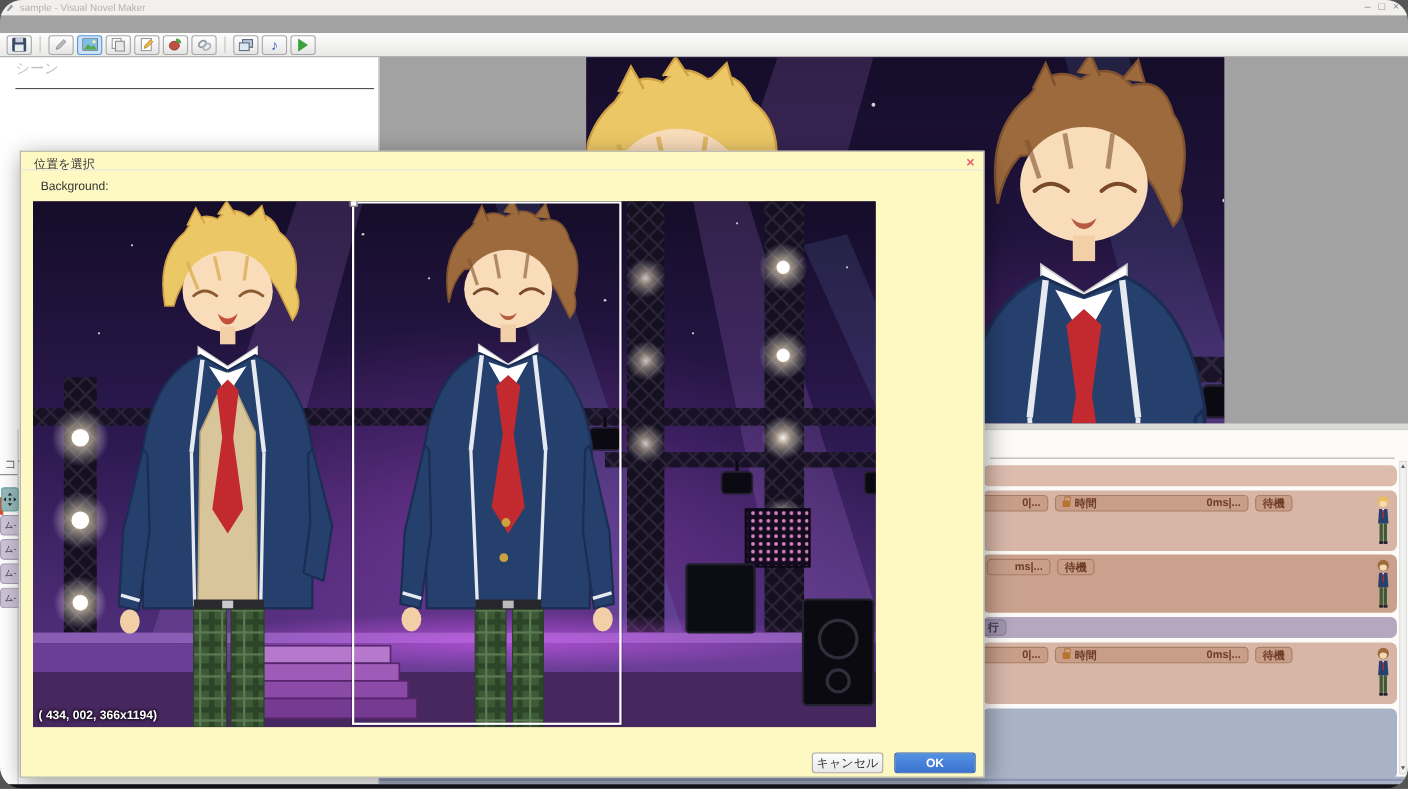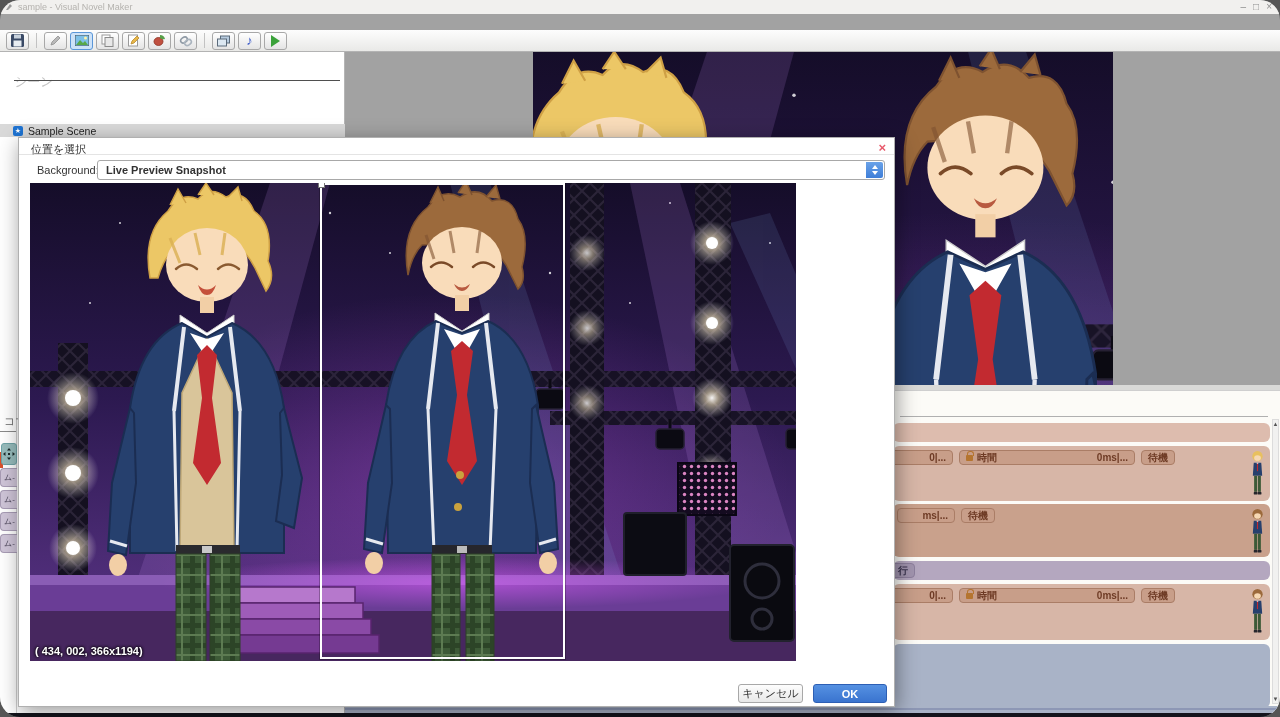--- a/index.html
+++ b/index.html
@@ -25,21 +25,21 @@
            border-bottom:1px solid #b3b3b3;display:flex;align-items:center;padding-left:6px;gap:3px;}
   .tbtn{width:23px;height:18px;border:1px solid #a8a8a8;border-radius:3px;
         background:linear-gradient(#ffffff,#e4e4e4);display:flex;align-items:center;justify-content:center;}
   .tbtn.selected{background:#cde2f8;border-color:#5a96d8;}
   .tsep{width:1px;height:15px;background:#c2c2c2;margin:0 4px;}
   .play-tri{width:0;height:0;border-left:9px solid #3aa23a;border-top:6px solid transparent;border-bottom:6px solid transparent;}
   .music-note{color:#3858c8;font-size:13px;font-weight:bold;line-height:10px;}
 
   
   .left-panel{left:0;top:52px;width:345px;height:661px;background:#fff;border-right:1px solid #b5b5b5;}
-  .scene-header{position:absolute;left:14px;top:21px;font-size:13px;color:#c4c4c4;}
+  .scene-header{position:absolute;left:14px;top:1px;font-size:13px;color:#c4c4c4;}
   .scene-underline{position:absolute;left:14px;top:28px;width:326px;height:1px;background:#4f4f4f;}
   .chapter-title{position:absolute;left:0;top:44px;width:345px;text-align:center;
                  font-family:"Liberation Serif","DejaVu Serif",serif;font-size:17px;color:#8e8e8e;}
   .scene-row{position:absolute;left:0;top:72px;width:345px;height:13px;background:#d9d9d9;
              display:flex;align-items:center;}
   .bm-icon{width:10px;height:10px;margin-left:13px;background:#1e73d2;border-radius:2px;color:#fff;
            font-size:7px;display:flex;align-items:center;justify-content:center;line-height:1;}
   .scene-row-label{margin-left:5px;font-size:10.5px;color:#222;}
 
   
@@ -78,21 +78,21 @@
                 border:1.5px solid #b5752f;border-bottom:none;border-radius:3px 3px 0 0;}
   .thumb{position:absolute;right:5px;top:3px;width:15px;height:48px;}
   .tl-scrollbar{position:absolute;left:927px;top:28px;width:7px;height:285px;background:#f1f1f0;
                 border:1px solid #dcdcdc;display:flex;flex-direction:column;justify-content:space-between;
                 align-items:center;font-size:6px;color:#555;padding:1px 0;}
   .blue-strip{left:345px;top:706px;width:935px;height:7px;background:#a9b3c7;}
   .blue-strip-line{position:absolute;left:0;top:2px;width:100%;height:2px;background:#8d97b5;}
   .bottom-bar{left:0;top:713px;width:1280px;height:4px;background:#14141c;}
 
   
-  .dialog{left:18px;top:137px;width:877px;height:570px;background:#ffffff;border:1px solid #b0b0b0;
+  .dialog{left:18px;top:137px;width:877px;height:570px;background:#fef9c3;border:1px solid #b0b0b0;
           box-shadow:2px 5px 20px rgba(0,0,0,.40);z-index:20;}
   .dlg-header{position:absolute;left:0;top:0;width:100%;height:17px;border-bottom:1px solid #e4e4e4;}
   .dlg-title{position:absolute;left:12px;top:4px;font-size:11px;color:#333;}
   .dlg-close{position:absolute;right:8px;top:2px;font-size:13px;font-weight:bold;color:#e8596b;cursor:default;}
   .dlg-bg-label{position:absolute;left:18px;top:26px;font-size:11px;color:#333;}
   .combo{position:absolute;left:78px;top:22px;width:788px;height:20px;background:#fff;border:1px solid #a8a8a8;
          border-radius:3px;}
   .combo-value{position:absolute;left:8px;top:3px;font-size:11px;font-weight:bold;color:#333;}
   .combo-btn{position:absolute;right:1px;top:1px;bottom:1px;width:17px;border-radius:0 2px 2px 0;
              background:linear-gradient(#6aa2e8,#3e7ed8);display:flex;flex-direction:column;
@@ -375,24 +375,20 @@
       <span class="music-note">♪</span>
     </div>
     <div class="tbtn">
       <span class="play-tri"></span>
     </div>
   </div>
 
   <div class="abs left-panel">
     <div class="scene-header">シーン</div>
     <div class="scene-underline"></div>
-    <div class="scene-row">
-      <span class="bm-icon">★</span>
-      <span class="scene-row-label">Sample Scene</span>
-    </div>
   </div>
 
   <div class="abs stage-window">
     <svg width="580" height="333" viewBox="120 0 400 230" preserveAspectRatio="xMidYMid slice">
       <use href="#stage-scene"></use>
     </svg>
   </div>
 
   <div class="abs gray-sill"></div>
 
@@ -469,27 +465,20 @@
   <div class="abs move-chip" style="top:490px;">ム-</div>
   <div class="abs move-chip" style="top:512px;">ム-</div>
   <div class="abs move-chip" style="top:534px;">ム-</div>
 
   <div class="abs dialog">
     <div class="dlg-header">
       <span class="dlg-title">位置を選択</span>
       <span class="dlg-close">×</span>
     </div>
     <span class="dlg-bg-label">Background:</span>
-    <div class="combo">
-      <span class="combo-value">Live Preview Snapshot</span>
-      <div class="combo-btn">
-        <span class="tri-up"></span>
-          <span class="tri-dn"></span>
-      </div>
-    </div>
 
     <div class="preview">
       <svg width="854" height="478" viewBox="0 0 854 478">
         <use href="#stage-scene"></use>
       </svg>
       <div class="sel-rect">
         <div class="sel-handle"></div>
       </div>
       <span class="readout">( 434,  002, 366x1194)</span>
     </div>

